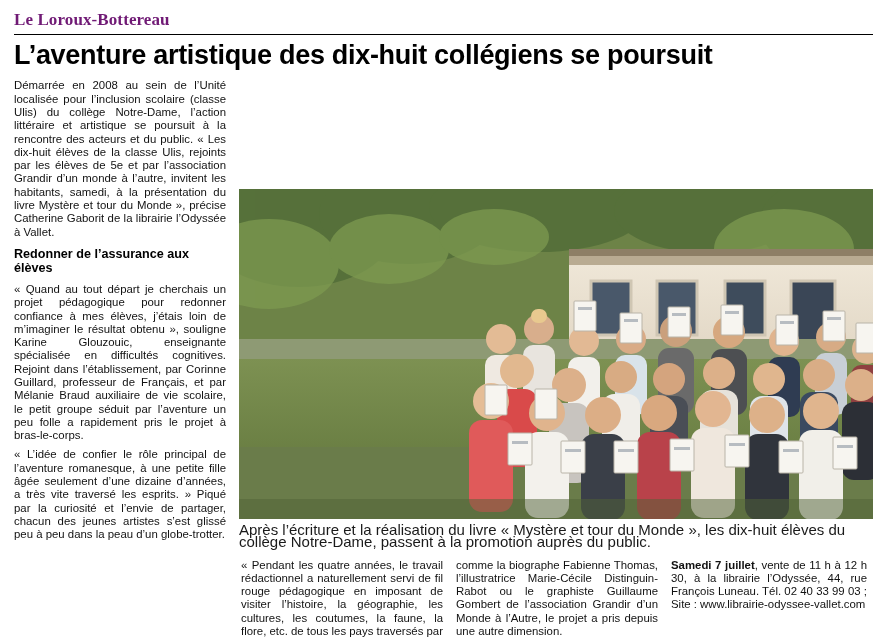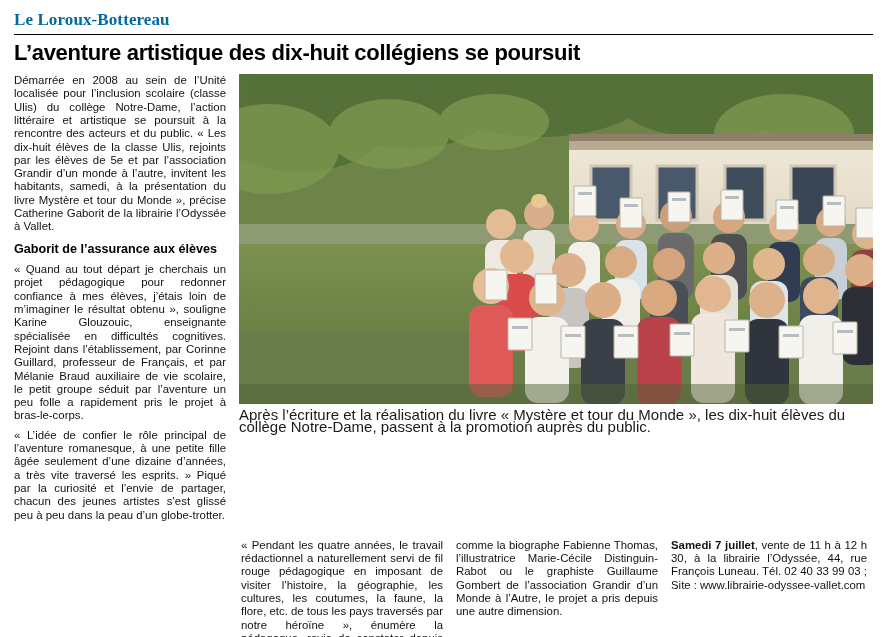--- a/index.html
+++ b/index.html
@@ -21,43 +21,43 @@
     box-sizing: border-box;
     padding: 8px 10px 0 14px;
   }
 
   
   .kicker {
     font-family: "Liberation Serif", serif;
     font-weight: bold;
     font-size: 17px;
     letter-spacing: 0.1px;
-    color: #0369a1;
+    color: #701a75;
     margin: 2px 0 4px 0;
   }
   .rule {
     border: 0;
     border-top: 1px solid #000;
     margin: 3px 0 6px 0;
     width: 859px;
   }
   .headline {
     font-family: "Liberation Sans", sans-serif;
     font-weight: bold;
-    font-size: 22px;
+    font-size: 27px;
     line-height: 1.05;
     letter-spacing: -0.3px;
     color: #000;
     margin: 2px 0 10px 0;
   }
 
   
   .upper {
     display: flex;
-    align-items: flex-start;
+    align-items: flex-end;
     gap: 13px;
   }
   .col-left {
     width: 212px;
     flex: 0 0 212px;
   }
   .photo-block {
     width: 634px;
     flex: 0 0 634px;
   }
@@ -123,21 +123,21 @@
 <div class="page">
 
   <div class="kicker">Le Loroux-Bottereau</div>
   <hr class="rule">
   <div class="headline">L’aventure artistique des dix-huit collégiens se poursuit</div>
 
   <div class="upper">
 
     <div class="col-left">
       <p class="bodytext">Démarrée en 2008 au sein de l’Unité localisée pour l’inclusion scolaire (classe Ulis) du collège Notre-Dame, l’action littéraire et artistique se poursuit à la rencontre des acteurs et du public. « Les dix-huit élèves de la classe Ulis, rejoints par les élèves de 5e et par l’association Grandir d’un monde à l’autre, invitent les habitants, samedi, à la présentation du livre Mystère et tour du Monde », précise Catherine Gaborit de la librairie l’Odyssée à Vallet.</p>
-      <div class="subhead">Gaborit de l’assurance aux élèves</div>
+      <div class="subhead">Redonner de l’assurance aux élèves</div>
       <p class="bodytext">« Quand au tout départ je cherchais un projet pédagogique pour redonner confiance à mes élèves, j’étais loin de m’imaginer le résultat obtenu », souligne Karine Glouzouic, enseignante spécialisée en difficultés cognitives. Rejoint dans l’établissement, par Corinne Guillard, professeur de Français, et par Mélanie Braud auxiliaire de vie scolaire, le petit groupe séduit par l’aventure un peu folle a rapidement pris le projet à bras-le-corps.</p>
       <p class="bodytext">« L’idée de confier le rôle principal de l’aventure romanesque, à une petite fille âgée seulement d’une dizaine d’années, a très vite traversé les esprits. » Piqué par la curiosité et l’envie de partager, chacun des jeunes artistes s’est glissé peu à peu dans la peau d’un globe-trotter.</p>
     </div>
 
     <div class="photo-block">
       <div class="photo">
         <svg width="634" height="330" viewBox="0 0 634 330" xmlns="http://www.w3.org/2000/svg" aria-hidden="true">
           <defs>
             <linearGradient id="sky" x1="0" y1="0" x2="0" y2="1">
               <stop offset="0%" stop-color="#cfd9c6"></stop>

